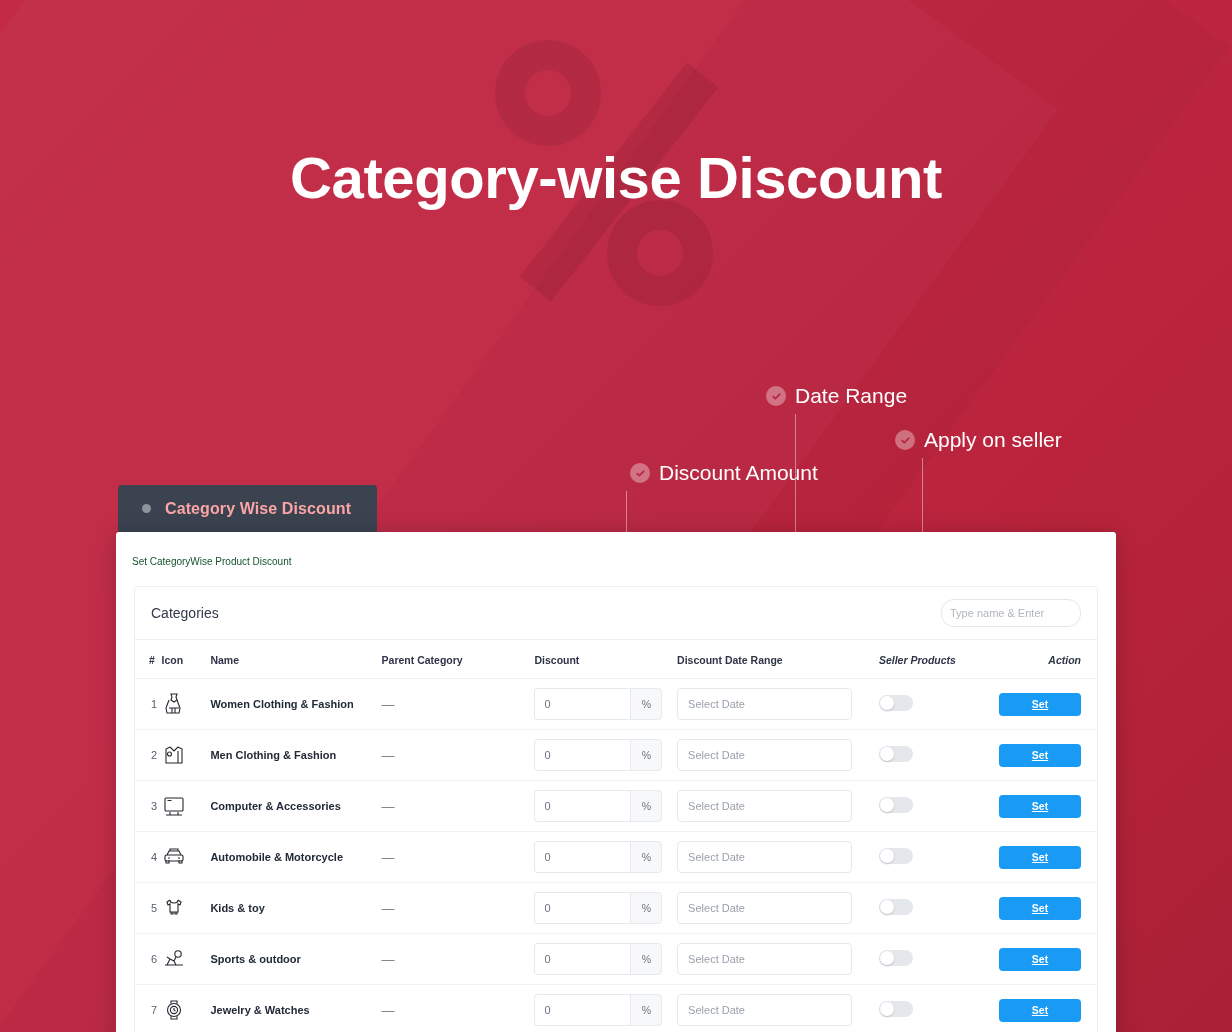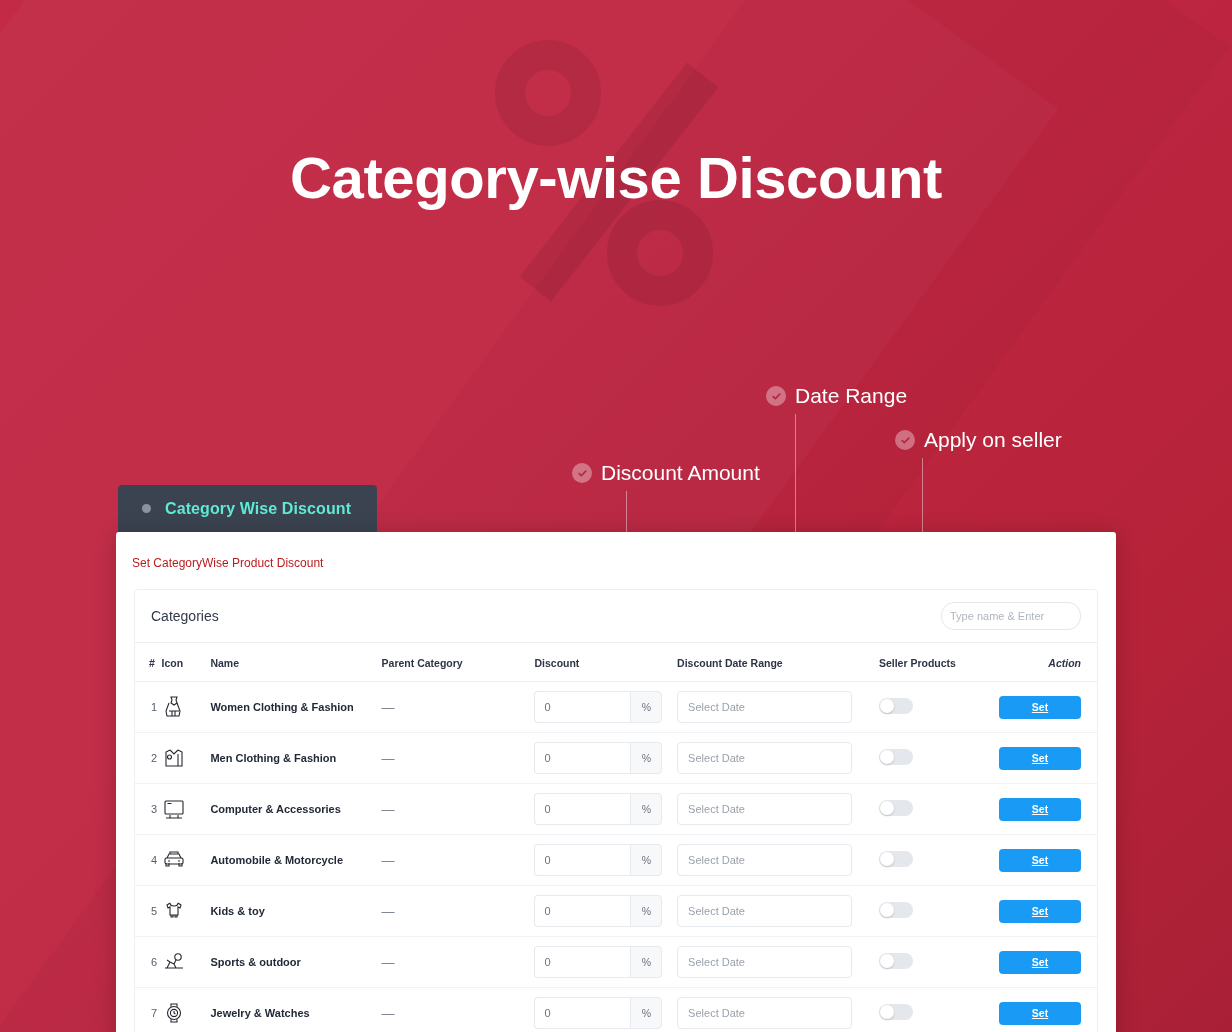--- a/index.html
+++ b/index.html
@@ -122,38 +122,38 @@
     display: flex; align-items: center;
     padding-left: 24px;
     gap: 14px;
     z-index: 6;
   }
   #tab-badge .dot {
     width: 9px; height: 9px; border-radius: 50%;
     background: #8d939d; flex: none;
   }
   #tab-badge .tab-label {
-    color: #5eead4; font-size: 16px; font-weight: bold;
+    color: #fca5a5; font-size: 16px; font-weight: bold;
     letter-spacing: 0.1px;
   }
 
   
   #app-panel {
     position: absolute;
     left: 116px; top: 532px;
     width: 1000px; height: 520px;
     background: #ffffff;
     border-radius: 3px;
     box-shadow: 0 2px 22px rgba(0,0,0,0.20);
     z-index: 7;
     overflow: hidden;
   }
   #panel-heading {
-    font-size: 12px;
-    color: #b91c1c;
+    font-size: 10px;
+    color: #14532d;
     padding: 24px 0 0 16px;
   }
   #categories-card {
     margin: 19px 18px 0 18px;
     border: 1px solid #eceef1;
     border-radius: 4px;
     background: #fff;
     height: 470px;
     overflow: hidden;
   }
@@ -187,21 +187,21 @@
     padding: 14px 0 12px 0;
     border-bottom: 1px solid #ecf0f4;
     white-space: nowrap;
   }
   thead th.th-num     { width: 26px;  padding-left: 14px; }
   thead th.th-icon    { width: 48px; }
   thead th.th-name    { width: 168px; }
   thead th.th-parent  { width: 150px; }
   thead th.th-disc    { width: 140px; margin-left: 31px; }
   thead th.th-range   { width: 198px; }
-  thead th.th-seller  { width: 102px; }
+  thead th.th-seller  { width: 102px; font-style: italic; }
   thead th.th-action  { width: 112px; text-align: right; padding-right: 16px; font-style: italic; }
 
   tbody td {
     border-bottom: 1px solid #f0f2f5;
     padding: 9px 0;
     vertical-align: middle;
     font-size: 11px;
     color: #2d3446;
     height: 51px;
   }
@@ -304,21 +304,21 @@
 <div class="annotation" style="left:895px; top:428px;">
   <span class="check-icon">
     <svg width="11" height="11" viewBox="0 0 11 11">
         <path d="M2.2 5.6 L4.3 7.7 L8.8 3.2" stroke="#b32b44" stroke-width="1.8" fill="none" stroke-linecap="round" stroke-linejoin="round"></path>
       </svg>
   </span>
   <span class="anno-label">Apply on seller</span>
 </div>
 <div class="connector" style="left:922px; top:458px; height:74px;"></div>
 
-<div class="annotation" style="left:572px; top:461px;">
+<div class="annotation" style="left:630px; top:461px;">
   <span class="check-icon">
     <svg width="11" height="11" viewBox="0 0 11 11">
         <path d="M2.2 5.6 L4.3 7.7 L8.8 3.2" stroke="#b32b44" stroke-width="1.8" fill="none" stroke-linecap="round" stroke-linejoin="round"></path>
       </svg>
   </span>
   <span class="anno-label">Discount Amount</span>
 </div>
 <div class="connector" style="left:626px; top:491px; height:41px;"></div>
 
 <div id="tab-badge">

